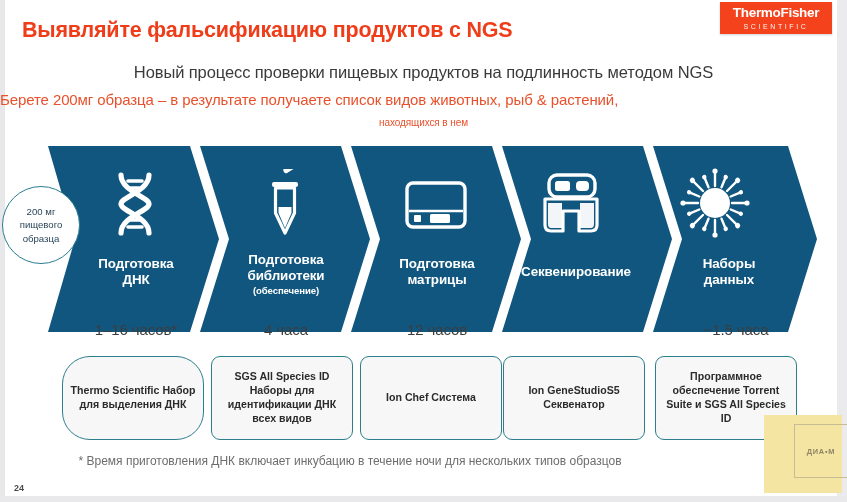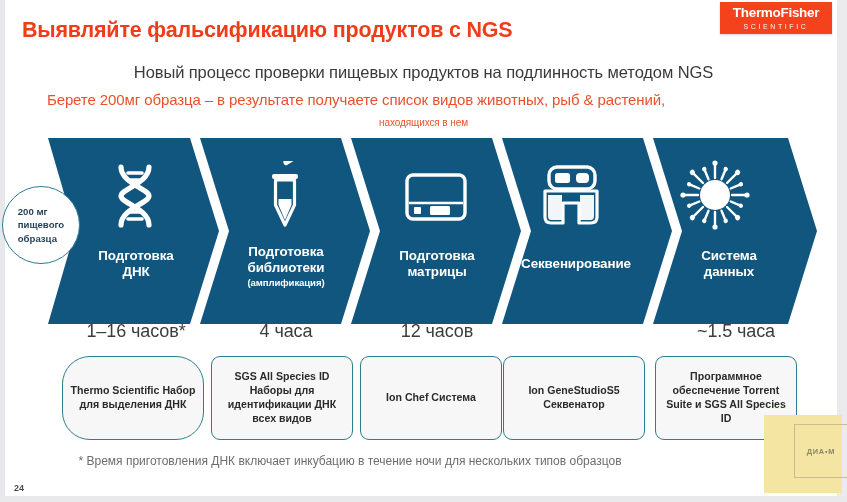--- a/index.html
+++ b/index.html
@@ -83,21 +83,21 @@
     width: 847px;
     text-align: center;
     font-size: 16.5px;
     color: #3a3a3a;
     letter-spacing: -0.1px;
   }
   #lead-1 {
     position: absolute;
     left: 0; top: 91px;
     width: 712px;
-    text-align: center;
+    text-align: left;
     font-size: 15px;
     color: #e8512b;
     letter-spacing: -0.1px;
   }
   #lead-2 {
     position: absolute;
     left: 0; top: 117px;
     width: 847px;
     text-align: center;
     font-size: 10px;
@@ -114,29 +114,29 @@
     background: #ffffff;
     border: 1.6px solid #2a7d92;
     display: flex;
     align-items: center;
     justify-content: center;
     z-index: 5;
   }
   #sample-badge .badge-text {
     font-size: 9.6px;
     color: #1f3d52;
-    text-align: left;
+    text-align: center;
     line-height: 1.38;
-    font-weight: 700;
+    font-weight: 400;
   }
 
   
   #process-flow {
     position: absolute;
-    left: 0; top: 136px;
+    left: 0; top: 144px;
     width: 699px; height: 190px;
   }
   #process-flow svg { display: block; }
 
   .step-label {
     position: absolute;
     text-align: center;
     color: #ffffff;
     font-weight: bold;
     font-size: 13.4px;
@@ -155,21 +155,21 @@
     display: flex;
     align-items: center;
     justify-content: center;
   }
 
   
   .duration {
     position: absolute;
     top: 321px;
     text-align: center;
-    font-size: 18px;
+    font-size: 15px;
     color: #3d3d3d;
     letter-spacing: -0.1px;
   }
 
   
   .product-box {
     position: absolute;
     top: 356px;
     height: 84px;
     background: #f7f7f7;
@@ -395,34 +395,34 @@
     </div>
 
     <div class="step-label" style="left:76px; top:112px; width:120px;">
       <span>Подготовка</span><br>
       <span>ДНК</span>
     </div>
 
     <div class="step-label" style="left:221px; top:108px; width:130px;">
       <span>Подготовка</span><br>
       <span>библиотеки</span>
-      <span class="step-sub">(амплификация)</span>
+      <span class="step-sub">(обеспечение)</span>
     </div>
 
     <div class="step-label" style="left:376px; top:112px; width:122px;">
       <span>Подготовка</span><br>
       <span>матрицы</span>
     </div>
 
     <div class="step-label" style="left:506px; top:120px; width:140px;">
       <span>Секвенирование</span>
     </div>
 
     <div class="step-label" style="left:668px; top:112px; width:122px;">
-      <span>Система</span><br>
+      <span>Наборы</span><br>
       <span>данных</span>
     </div>
   </div>
 
   <div class="duration" style="left:68px; width:136px;">1–16 часов*</div>
   <div class="duration" style="left:218px; width:136px;">4 часа</div>
   <div class="duration" style="left:369px; width:136px;">12 часов</div>
   <div class="duration" style="left:668px; width:136px;">~1.5 часа</div>
 
   <div class="product-box" style="left:62px; width:142px;border-radius:28px;">

